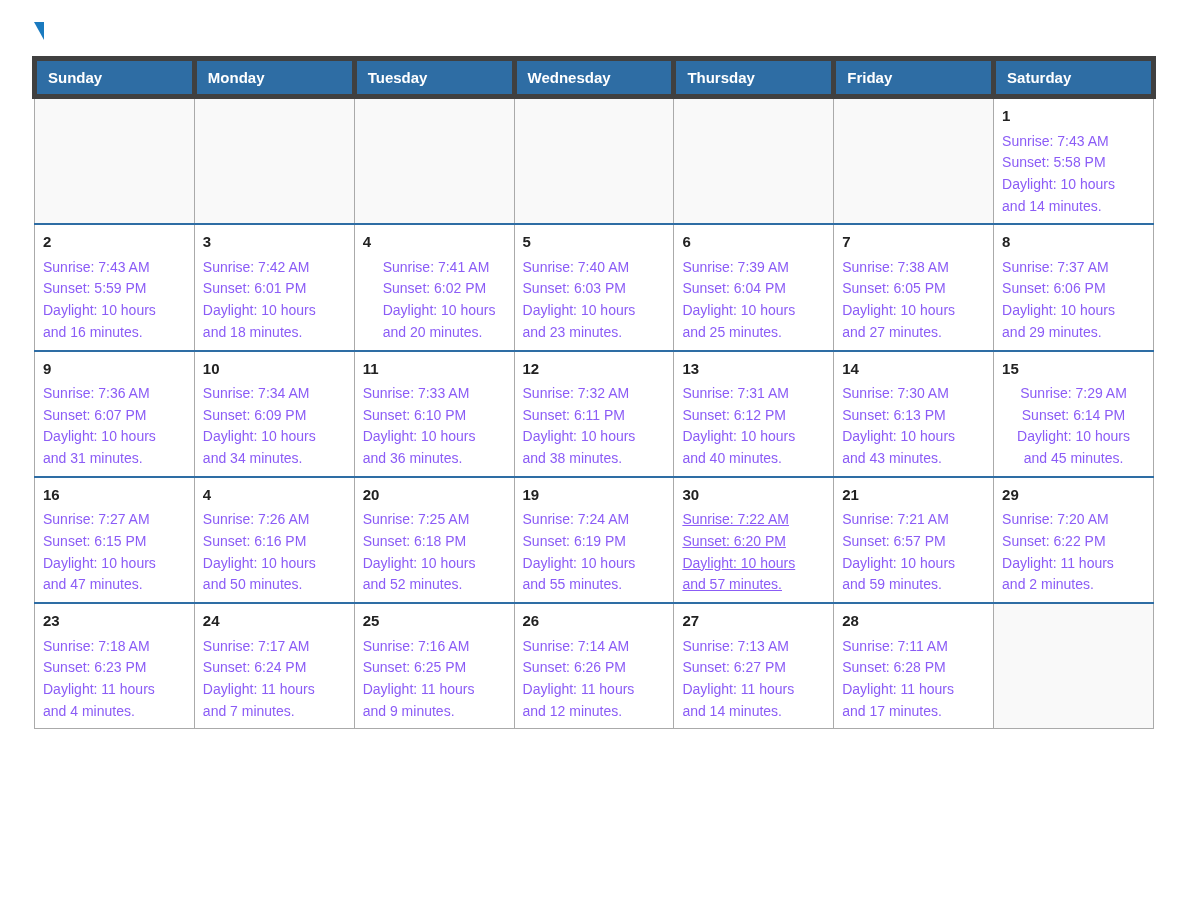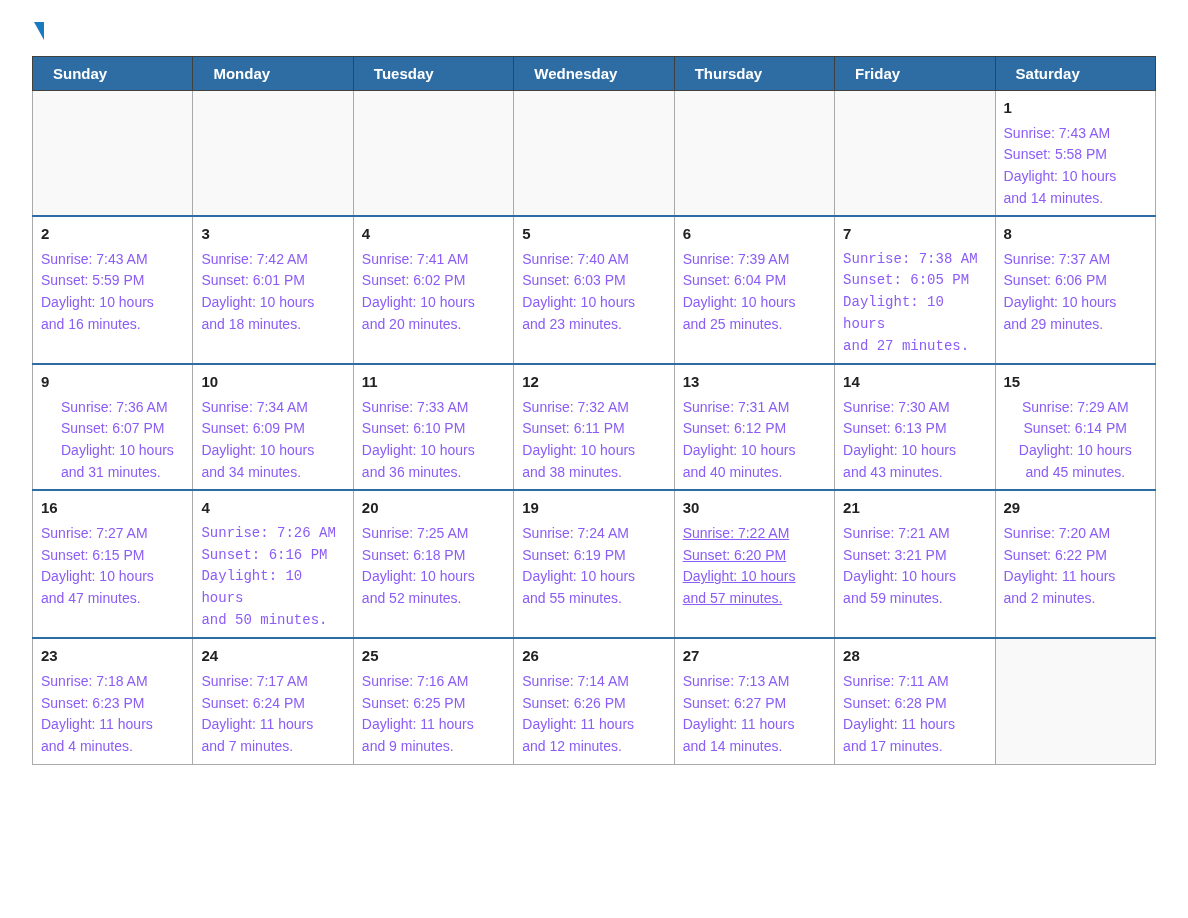--- a/index.html
+++ b/index.html
@@ -61,23 +61,23 @@
     .calendar {
       width: 100%;
       border-collapse: collapse;
       border: 1px solid #666;
     }
     .calendar th {
       background-color: #2e6da4;
       color: #fff;
       font-size: 15px;
       font-weight: bold;
-      padding: 8px 20px;
+      padding: 8px 11px;
       text-align: left;
-      border: 1px solid #404040;
+      border: 5px solid #404040;
     }
     .calendar td {
       vertical-align: top;
       padding: 6px 8px;
       border: 1px solid #aaa;
       width: 14.28%;
       min-height: 110px;
       font-size: 12.5px;
       color: #333;
       line-height: 1.5;
@@ -158,58 +158,58 @@
         </td>
         <td>
           <span class="day-num">3</span>
           <div class="day-info" style="white-space: pre-line;">Sunrise: 7:42 AM
 Sunset: 6:01 PM
 Daylight: 10 hours
 and 18 minutes.</div>
         </td>
         <td>
           <span class="day-num">4</span>
-          <div class="day-info" style="white-space: pre-line;">Sunrise: 7:41 AM
+          <div class="day-info" style="white-space: pre-line; margin-left: 20px;">Sunrise: 7:41 AM
 Sunset: 6:02 PM
 Daylight: 10 hours
 and 20 minutes.</div>
         </td>
         <td>
           <span class="day-num">5</span>
           <div class="day-info" style="white-space: pre-line;">Sunrise: 7:40 AM
 Sunset: 6:03 PM
 Daylight: 10 hours
 and 23 minutes.</div>
         </td>
         <td>
           <span class="day-num">6</span>
           <div class="day-info" style="white-space: pre-line;">Sunrise: 7:39 AM
 Sunset: 6:04 PM
 Daylight: 10 hours
 and 25 minutes.</div>
         </td>
         <td>
           <span class="day-num">7</span>
-          <div class="day-info" style="white-space: pre-line; font-family: Liberation Mono, monospace;">Sunrise: 7:38 AM
+          <div class="day-info" style="white-space: pre-line;">Sunrise: 7:38 AM
 Sunset: 6:05 PM
 Daylight: 10 hours
 and 27 minutes.</div>
         </td>
         <td>
           <span class="day-num">8</span>
           <div class="day-info" style="white-space: pre-line;">Sunrise: 7:37 AM
 Sunset: 6:06 PM
 Daylight: 10 hours
 and 29 minutes.</div>
         </td>
       </tr>
       <tr class="row-divider">
         <td>
           <span class="day-num">9</span>
-          <div class="day-info" style="white-space: pre-line; margin-left: 20px;">Sunrise: 7:36 AM
+          <div class="day-info" style="white-space: pre-line;">Sunrise: 7:36 AM
 Sunset: 6:07 PM
 Daylight: 10 hours
 and 31 minutes.</div>
         </td>
         <td>
           <span class="day-num">10</span>
           <div class="day-info" style="white-space: pre-line;">Sunrise: 7:34 AM
 Sunset: 6:09 PM
 Daylight: 10 hours
 and 34 minutes.</div>
@@ -253,21 +253,21 @@
       <tr class="row-divider">
         <td>
           <span class="day-num">16</span>
           <div class="day-info" style="white-space: pre-line;">Sunrise: 7:27 AM
 Sunset: 6:15 PM
 Daylight: 10 hours
 and 47 minutes.</div>
         </td>
         <td>
           <span class="day-num">4</span>
-          <div class="day-info" style="white-space: pre-line; font-family: Liberation Mono, monospace;">Sunrise: 7:26 AM
+          <div class="day-info" style="white-space: pre-line;">Sunrise: 7:26 AM
 Sunset: 6:16 PM
 Daylight: 10 hours
 and 50 minutes.</div>
         </td>
         <td>
           <span class="day-num">20</span>
           <div class="day-info" style="white-space: pre-line;">Sunrise: 7:25 AM
 Sunset: 6:18 PM
 Daylight: 10 hours
 and 52 minutes.</div>
@@ -282,21 +282,21 @@
         <td>
           <span class="day-num">30</span>
           <div class="day-info" style="white-space: pre-line; text-decoration: underline;">Sunrise: 7:22 AM
 Sunset: 6:20 PM
 Daylight: 10 hours
 and 57 minutes.</div>
         </td>
         <td>
           <span class="day-num">21</span>
           <div class="day-info" style="white-space: pre-line;">Sunrise: 7:21 AM
-Sunset: 3:21 PM
+Sunset: 6:57 PM
 Daylight: 10 hours
 and 59 minutes.</div>
         </td>
         <td>
           <span class="day-num">29</span>
           <div class="day-info" style="white-space: pre-line;">Sunrise: 7:20 AM
 Sunset: 6:22 PM
 Daylight: 11 hours
 and 2 minutes.</div>
         </td>

